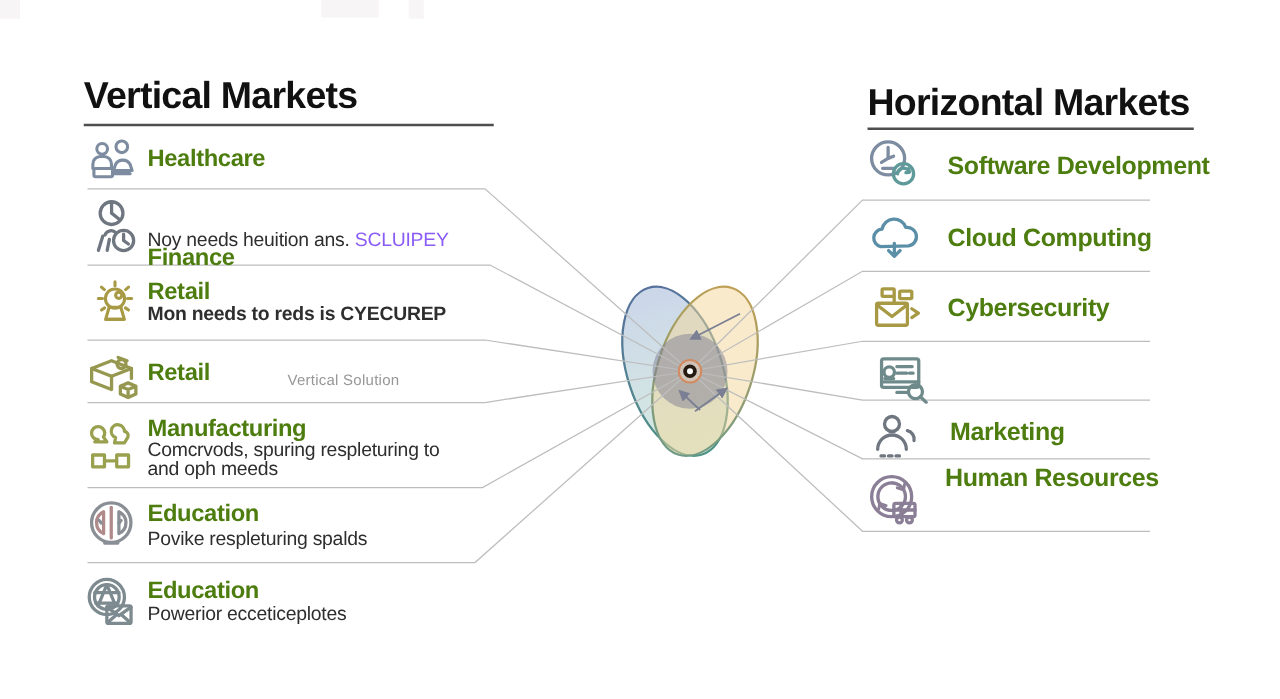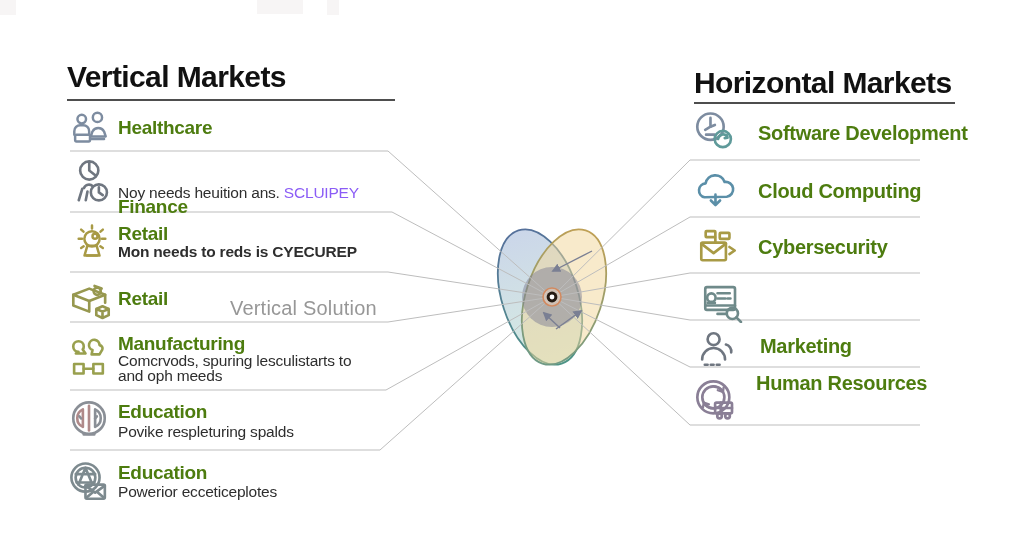--- a/index.html
+++ b/index.html
@@ -13,21 +13,21 @@
   
   .col-title{
     font-size:30px;font-weight:700;letter-spacing:-0.6px;color:#111;
     white-space:nowrap;
   }
   
   .row-label{font-size:19px;font-weight:700;letter-spacing:-0.3px;color:#4d7c0f;white-space:nowrap;}
   .row-label.big{font-size:20px;margin-left:18px;}
   .row-sub{font-size:15.5px;color:#2e2e2e;letter-spacing:-0.2px;white-space:nowrap;}
   .row-sub .tag{color:#8b5cf6;}
-  .note-text{font-size:20px;color:#979797;letter-spacing:0.2px;white-space:nowrap;}
+  .note-text{font-size:12px;color:#979797;letter-spacing:0.2px;white-space:nowrap;}
   .icon{display:block;}
   svg{display:block;}
 </style>
 </head>
 <body>
 
 <svg class="abs" style="left:0;top:0;" width="1024" height="559" viewBox="0 0 1024 559">
   <defs>
     <marker id="arr" viewBox="0 0 10 10" refX="8" refY="5" markerWidth="6.5" markerHeight="6.5" orient="auto">
       <path d="M0,0 L10,5 L0,10 z" fill="#7a7f93"></path>
@@ -149,21 +149,21 @@
 <div class="abs icon" style="left:68px;top:334px;">
   <svg width="42" height="46" viewBox="0 0 24 26" fill="none" stroke="#99a04e" stroke-width="1.5" stroke-linecap="round" stroke-linejoin="round">
     <path d="M6,10 a3,3 0 1 1 3,-3 a2.4,2.4 0 0 1 -0.6,1.7 L10,11 H4.5 a2.5,2.5 0 0 1 1.5,-1z"></path>
     <path d="M14,9 a3,3 0 1 1 4,-2.8 c1.5,0.3 2,1.4 1.6,2.6 L18,11.5 h-4.5 z"></path>
     <rect x="3.5" y="17" width="5.4" height="5.4"></rect>
     <rect x="14.5" y="17" width="5.4" height="5.4"></rect>
     <path d="M9,19.7 h5.4"></path>
   </svg>
 </div>
 <div class="abs row-label" style="left:118px;top:333px;">Manufacturing</div>
-<div class="abs row-sub" style="left:118px;top:352px;">Comcrvods, spuring lesculistarts to</div>
+<div class="abs row-sub" style="left:118px;top:352px;">Comcrvods, spuring respleturing to</div>
 <div class="abs row-sub" style="left:118px;top:367px;">and oph meeds</div>
 
 <div class="abs icon" style="left:66px;top:398px;">
   <svg width="46" height="42" viewBox="0 0 26 24" fill="none" stroke="#8a8f96" stroke-width="1.5" stroke-linecap="round" stroke-linejoin="round">
     <circle cx="13" cy="11.5" r="9"></circle>
     <path d="M13,4.5 v14" stroke="#b08a8a"></path>
     <path d="M9.5,6.5 a5.5,5.5 0 0 0 0,10 z" stroke="#b08a8a"></path>
     <path d="M16.5,6.5 a5.5,5.5 0 0 1 0,10 z"></path>
     <path d="M7.5,10.5 l1,1.2 M17.5,10.5 l-1,1.2"></path>
     <path d="M10,20.8 h6"></path>

